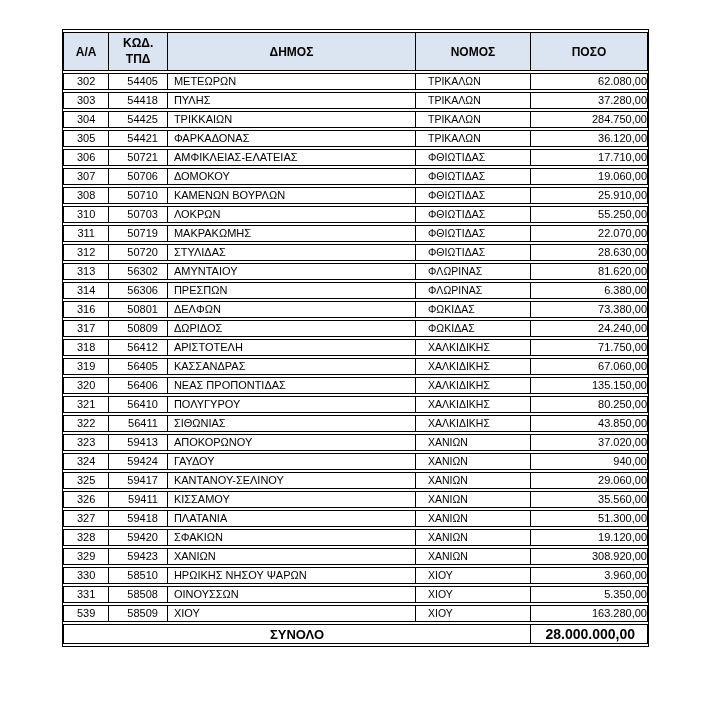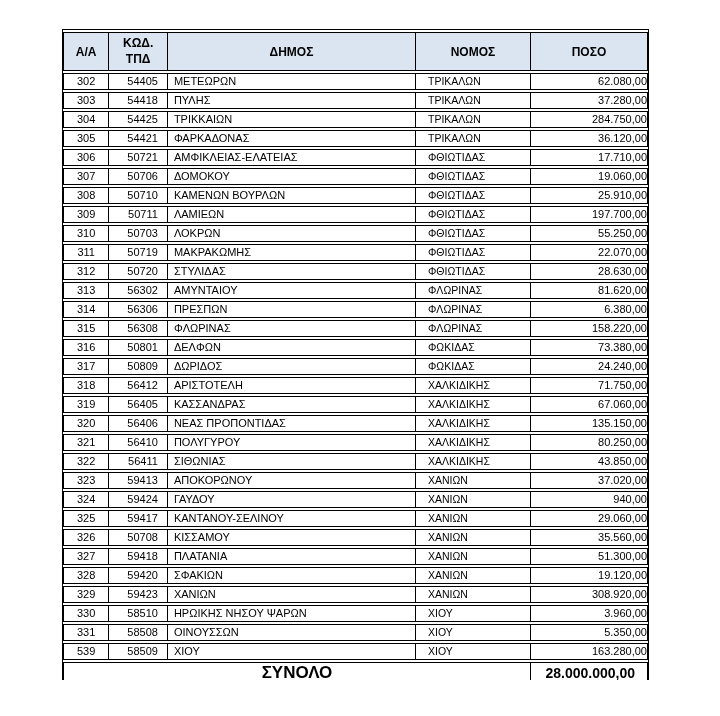--- a/index.html
+++ b/index.html
@@ -54,21 +54,21 @@
   tbody td.col-aa    { text-align: center; }
   tbody td.col-kod   { text-align: right; padding-right: 9px; }
   tbody td.col-dimos { text-align: left;  padding-left: 6px; }
   tbody td.col-nomos { text-align: left;  padding-left: 12px; font-size: 10.5px; }
   tbody td.col-poso  { text-align: right; }
   tfoot td {
     height: 20px;
     font-weight: bold;
     vertical-align: middle;
   }
-  tfoot .total-label { text-align: center; font-size: 17px; }
+  tfoot .total-label { text-align: center; font-size: 13px; }
   tfoot .total-value { text-align: right; font-size: 14px; padding-right: 12px; }
 </style>
 </head>
 <body>
 
 <div class="page">
   <div class="table-wrap">
     <table>
       <thead>
         <tr>
@@ -123,27 +123,20 @@
             <td class="col-poso">19.060,00</td>
           </tr>
           <tr>
             <td class="col-aa">308</td>
             <td class="col-kod">50710</td>
             <td class="col-dimos">ΚΑΜΕΝΩΝ ΒΟΥΡΛΩΝ</td>
             <td class="col-nomos">ΦΘΙΩΤΙΔΑΣ</td>
             <td class="col-poso">25.910,00</td>
           </tr>
           <tr>
-            <td class="col-aa">309</td>
-            <td class="col-kod">50711</td>
-            <td class="col-dimos">ΛΑΜΙΕΩΝ</td>
-            <td class="col-nomos">ΦΘΙΩΤΙΔΑΣ</td>
-            <td class="col-poso">197.700,00</td>
-          </tr>
-          <tr>
             <td class="col-aa">310</td>
             <td class="col-kod">50703</td>
             <td class="col-dimos">ΛΟΚΡΩΝ</td>
             <td class="col-nomos">ΦΘΙΩΤΙΔΑΣ</td>
             <td class="col-poso">55.250,00</td>
           </tr>
           <tr>
             <td class="col-aa">311</td>
             <td class="col-kod">50719</td>
             <td class="col-dimos">ΜΑΚΡΑΚΩΜΗΣ</td>
@@ -165,27 +158,20 @@
             <td class="col-poso">81.620,00</td>
           </tr>
           <tr>
             <td class="col-aa">314</td>
             <td class="col-kod">56306</td>
             <td class="col-dimos">ΠΡΕΣΠΩΝ</td>
             <td class="col-nomos">ΦΛΩΡΙΝΑΣ</td>
             <td class="col-poso">6.380,00</td>
           </tr>
           <tr>
-            <td class="col-aa">315</td>
-            <td class="col-kod">56308</td>
-            <td class="col-dimos">ΦΛΩΡΙΝΑΣ</td>
-            <td class="col-nomos">ΦΛΩΡΙΝΑΣ</td>
-            <td class="col-poso">158.220,00</td>
-          </tr>
-          <tr>
             <td class="col-aa">316</td>
             <td class="col-kod">50801</td>
             <td class="col-dimos">ΔΕΛΦΩΝ</td>
             <td class="col-nomos">ΦΩΚΙΔΑΣ</td>
             <td class="col-poso">73.380,00</td>
           </tr>
           <tr>
             <td class="col-aa">317</td>
             <td class="col-kod">50809</td>
             <td class="col-dimos">ΔΩΡΙΔΟΣ</td>
@@ -243,21 +229,21 @@
           </tr>
           <tr>
             <td class="col-aa">325</td>
             <td class="col-kod">59417</td>
             <td class="col-dimos">ΚΑΝΤΑΝΟΥ-ΣΕΛΙΝΟΥ</td>
             <td class="col-nomos">ΧΑΝΙΩΝ</td>
             <td class="col-poso">29.060,00</td>
           </tr>
           <tr>
             <td class="col-aa">326</td>
-            <td class="col-kod">50708</td>
+            <td class="col-kod">59411</td>
             <td class="col-dimos">ΚΙΣΣΑΜΟΥ</td>
             <td class="col-nomos">ΧΑΝΙΩΝ</td>
             <td class="col-poso">35.560,00</td>
           </tr>
           <tr>
             <td class="col-aa">327</td>
             <td class="col-kod">59418</td>
             <td class="col-dimos">ΠΛΑΤΑΝΙΑ</td>
             <td class="col-nomos">ΧΑΝΙΩΝ</td>
             <td class="col-poso">51.300,00</td>

